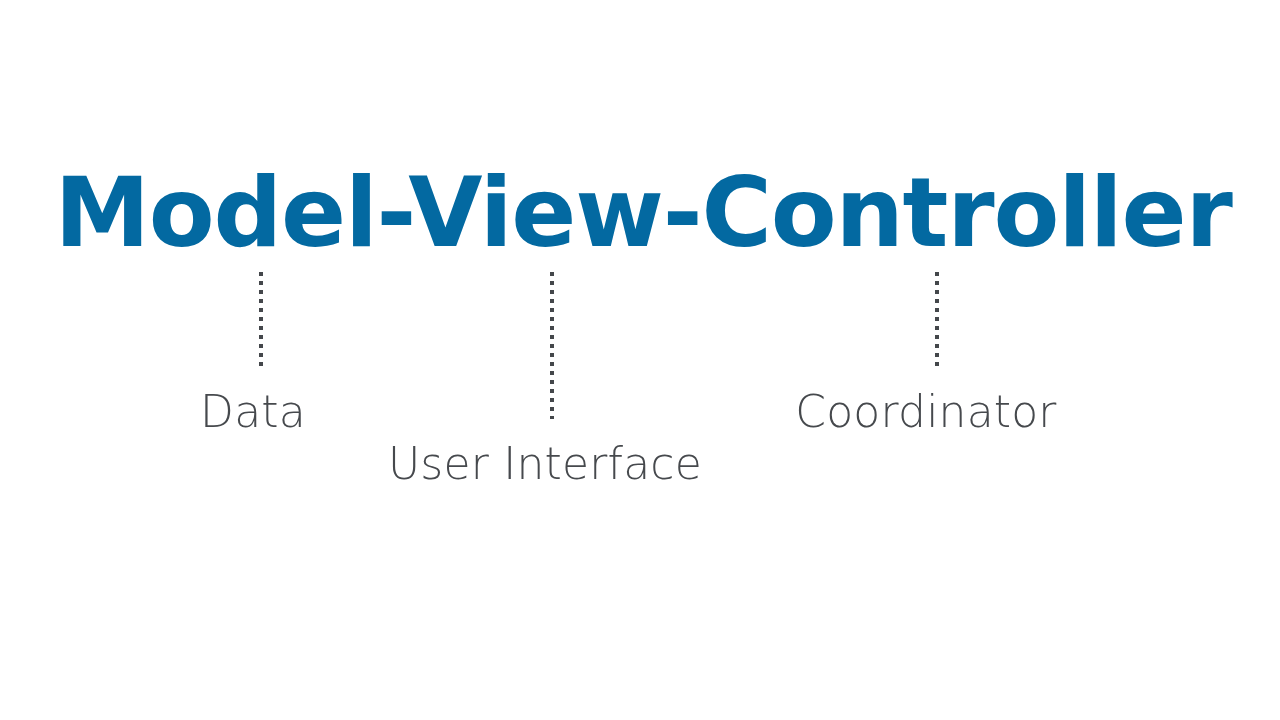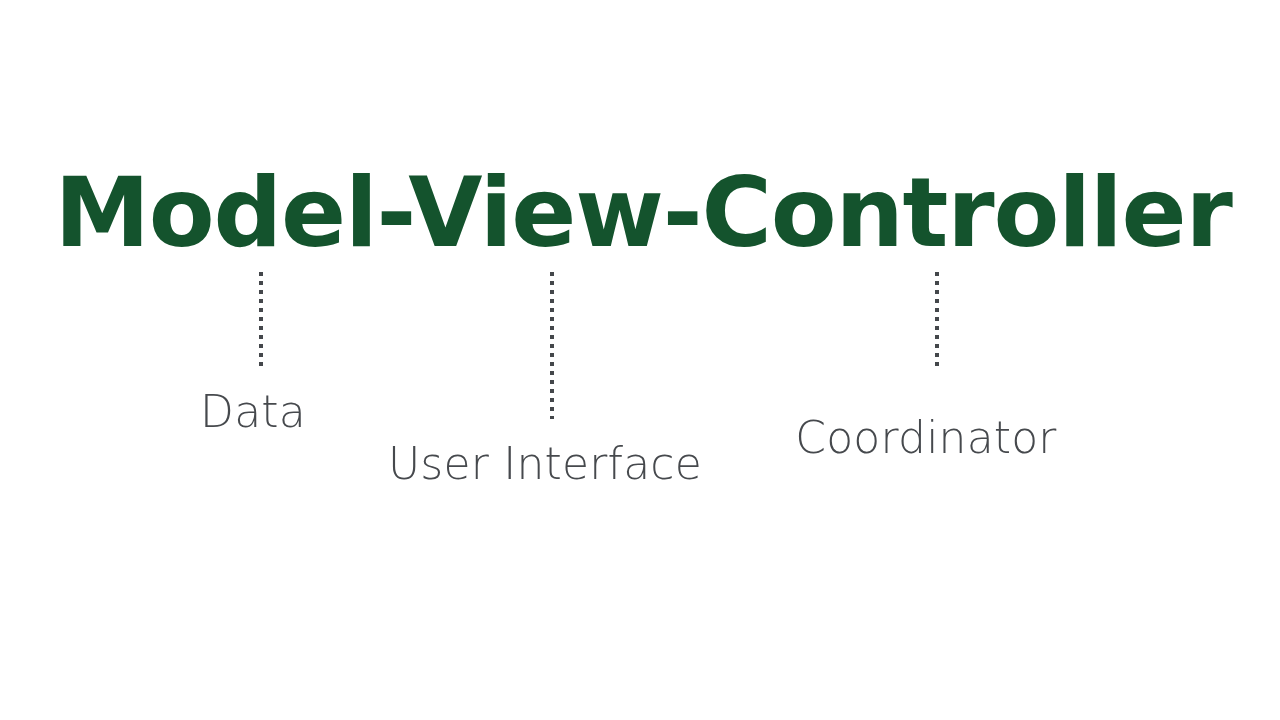--- a/index.html
+++ b/index.html
@@ -27,21 +27,21 @@
     position: absolute;
     left: 0;
     top: 163px;
     width: 1280px;
     text-align: center;
     font-family: "DejaVu Sans", "Liberation Sans", sans-serif;
     font-weight: 700;
     font-size: 96px;
     line-height: 100px;
     letter-spacing: -1.2px;
-    color: #14532d;
+    color: #0369a1;
     white-space: nowrap;
     padding-left: 6px;
     box-sizing: border-box;
   }
 
   
   .connector {
     position: absolute;
     width: 4px;
     background-image: linear-gradient(
@@ -65,21 +65,21 @@
     font-size: 44px;
     line-height: 50px;
     letter-spacing: 0.2px;
     color: #46494d;
     white-space: nowrap;
     text-align: center;
     transform: translateX(-50%);
   }
   .label.lbl-data  { left: 253px; top: 387px; }
   .label.lbl-ui    { left: 545px; top: 439px; }
-  .label.lbl-coord { left: 926px; top: 387px; margin-top: 26px; }
+  .label.lbl-coord { left: 926px; top: 387px; }
 </style>
 </head>
 <body>
 
 <div id="slide">
 
   <div class="title">Model-View-Controller</div>
 
   <div class="connector c1"></div>
   <div class="connector c2"></div>

